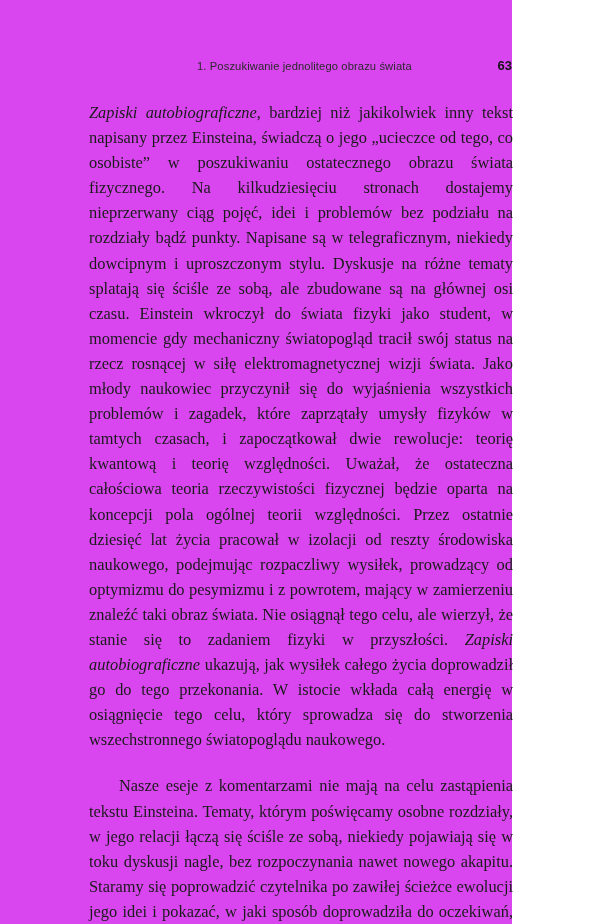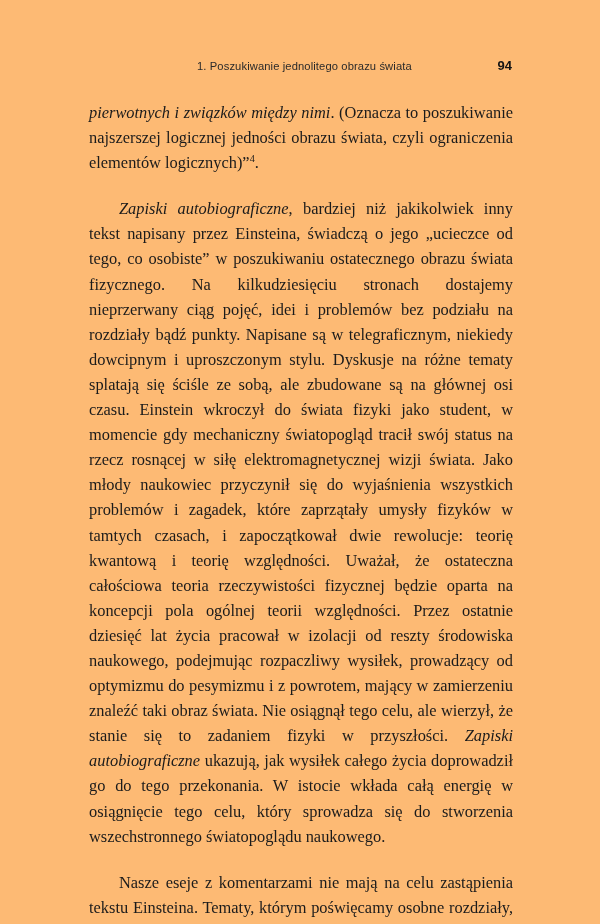--- a/index.html
+++ b/index.html
@@ -10,23 +10,23 @@
     width: 600px;
     height: 924px;
     background: #ffffff;
     font-family: "Liberation Serif", "DejaVu Serif", serif;
     color: #1c1c1c;
     overflow: hidden;
   }
 
   .page {
     position: relative;
-    width: 600px;
+    width: 512px;
     height: 924px;
-    background: #fdba74;
+    background: #d946ef;
     box-sizing: border-box;
   }
 
   
   .running-head {
     position: absolute;
     left: 89px;
     top: 58px;
     width: 423px;
     display: flex;
@@ -85,22 +85,21 @@
     line-height: 0;
   }
 </style>
 </head>
 <body>
 
 <div class="page">
 
   <div class="running-head">
     <span class="running-head-title">1. Poszukiwanie jednolitego obrazu świata</span>
-    <span class="page-number">94</span>
+    <span class="page-number">63</span>
   </div>
 
   <div class="textblock">
-    <p class="para first"><i>pierwotnych i związków między nimi</i><span>. (Oznacza to poszukiwanie najszerszej logicznej jedności obrazu świata, czyli ograniczenia elementów logicznych)”</span><sup>4</sup><span>.</span></p>
     <p class="para"><i>Zapiski autobiograficzne</i><span>, bardziej niż jakikolwiek inny tekst napisany przez Einsteina, świadczą o jego „ucieczce od tego, co osobiste” w poszukiwaniu ostatecznego obrazu świata fizycznego. Na kilkudziesięciu stronach dostajemy nieprzerwany ciąg pojęć, idei i problemów bez podziału na rozdziały bądź punkty. Napisane są w telegraficznym, niekiedy dowcipnym i uproszczonym stylu. Dyskusje na różne tematy splatają się ściśle ze sobą, ale zbudowane są na głównej osi czasu. Einstein wkroczył do świata fizyki jako student, w momencie gdy mechaniczny światopogląd tracił swój status na rzecz rosnącej w siłę elektromagnetycznej wizji świata. Jako młody naukowiec przyczynił się do wyjaśnienia wszystkich problemów i zagadek, które zaprzątały umysły fizyków w tamtych czasach, i zapoczątkował dwie rewolucje: teorię kwantową i teorię względności. Uważał, że ostateczna całościowa teoria rzeczywistości fizycznej będzie oparta na koncepcji pola ogólnej teorii względności. Przez ostatnie dziesięć lat życia pracował w izolacji od reszty środowiska naukowego, podejmując rozpaczliwy wysiłek, prowadzący od optymizmu do pesymizmu i z powrotem, mający w zamierzeniu znaleźć taki obraz świata. Nie osiągnął tego celu, ale wierzył, że stanie się to zadaniem fizyki w przyszłości. </span><i>Zapiski autobiograficzne</i><span> ukazują, jak wysiłek całego życia doprowadził go do tego przekonania. W istocie wkłada całą energię w osiągnięcie tego celu, który sprowadza się do stworzenia wszechstronnego światopoglądu naukowego.</span></p>
     <p class="para"><span>Nasze eseje z komentarzami nie mają na celu zastąpienia tekstu Einsteina. Tematy, którym poświęcamy osobne rozdziały, w jego relacji łączą się ściśle ze sobą, niekiedy pojawiają się w toku dyskusji nagle, bez rozpoczynania nawet nowego akapitu. Staramy się poprowadzić czytelnika po zawiłej ścieżce ewolucji jego idei i pokazać, w jaki sposób doprowadziła do oczekiwań, sformułowanych przez niego pod koniec życia.</span></p>
   </div>
 
 </div>
 
 </body></html>

